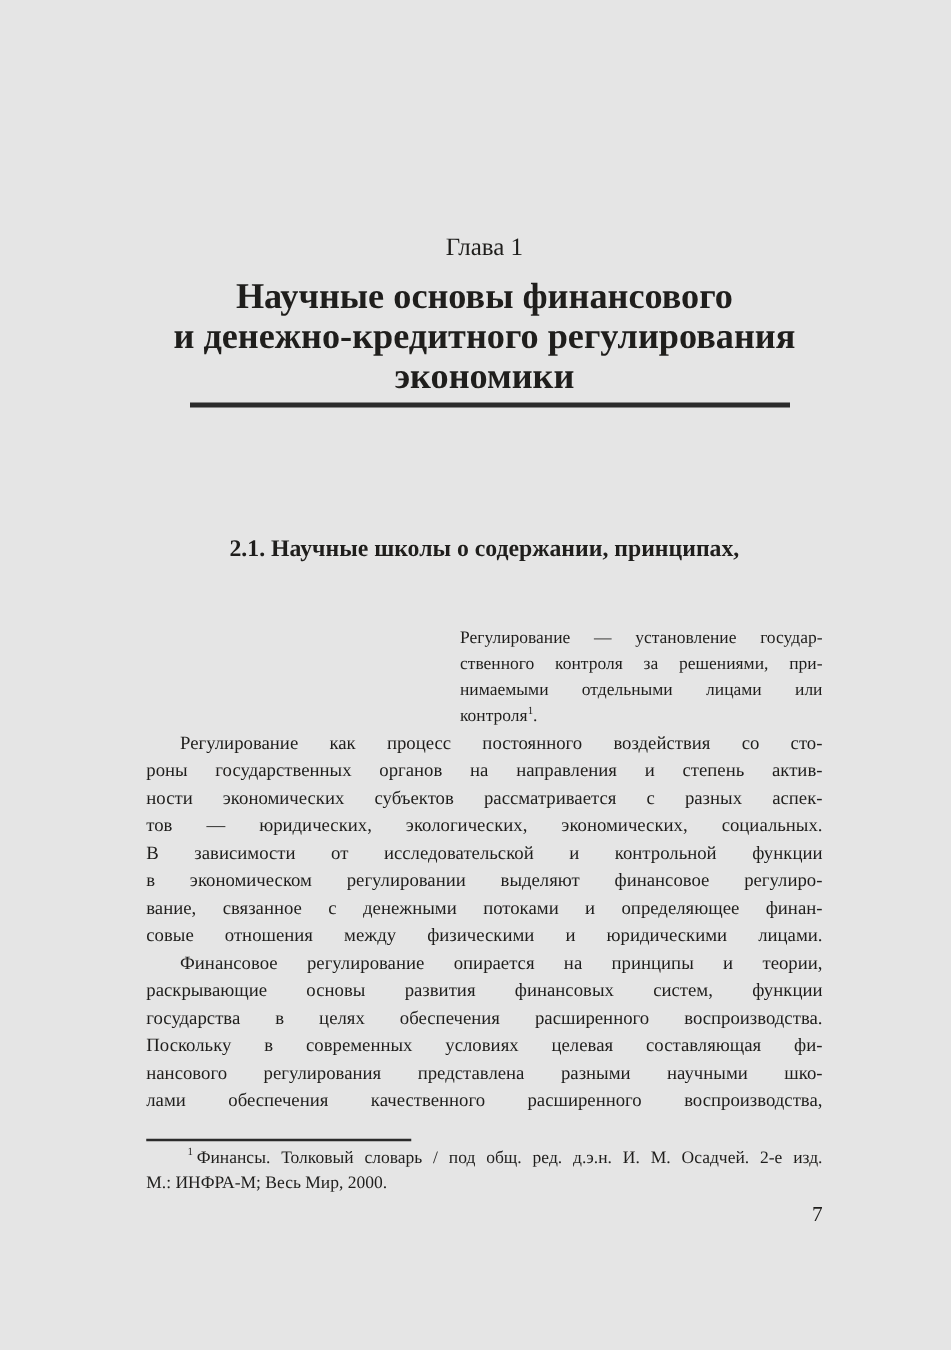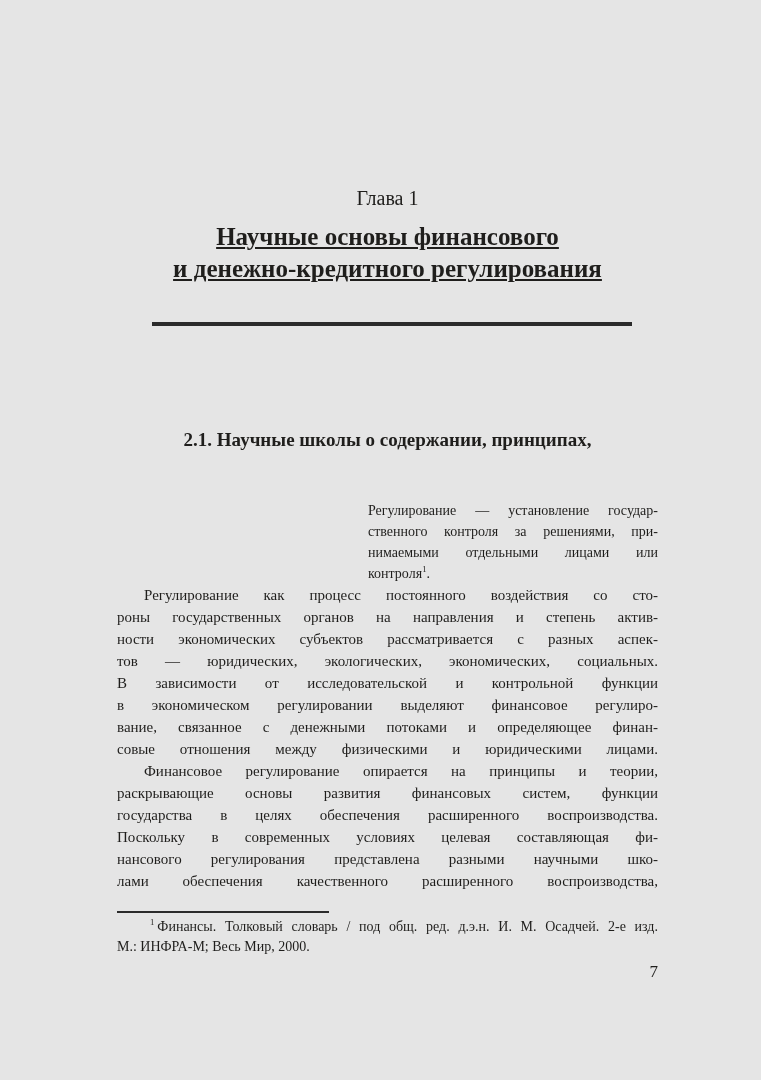--- a/index.html
+++ b/index.html
@@ -20,23 +20,22 @@
   .chapter-label {
     top: 186px;
     text-align: center;
     font-size: 20px;
     line-height: 24px;
   }
   .chapter-title {
     top: 221px;
     text-align: center;
     font-weight: bold;
-    font-size: 25px;
+    font-size: 29px;
     line-height: 32px;
-    text-decoration: underline;
   }
   .title-rule {
     position: absolute;
     left: 152px;
     top: 322px;
     width: 480px;
     height: 4px;
     border-top: 2px solid #2b2b2b;
     border-bottom: 2px solid #2b2b2b;
   }
@@ -93,20 +92,21 @@
 </head>
 <body>
 
 <div class="page">
 
   <div class="col chapter-label">Глава 1</div>
 
   <div class="col chapter-title">
     <div>Научные основы финансового</div>
     <div>и денежно-кредитного регулирования</div>
+    <div>экономики</div>
   </div>
 
   <div class="title-rule"></div>
 
   <div class="col section-heading">
     <div>2.1. Научные школы о содержании, принципах,</div>
   </div>
 
   <div class="epigraph">
     <div class="j">Регулирование — установление государ-</div>

